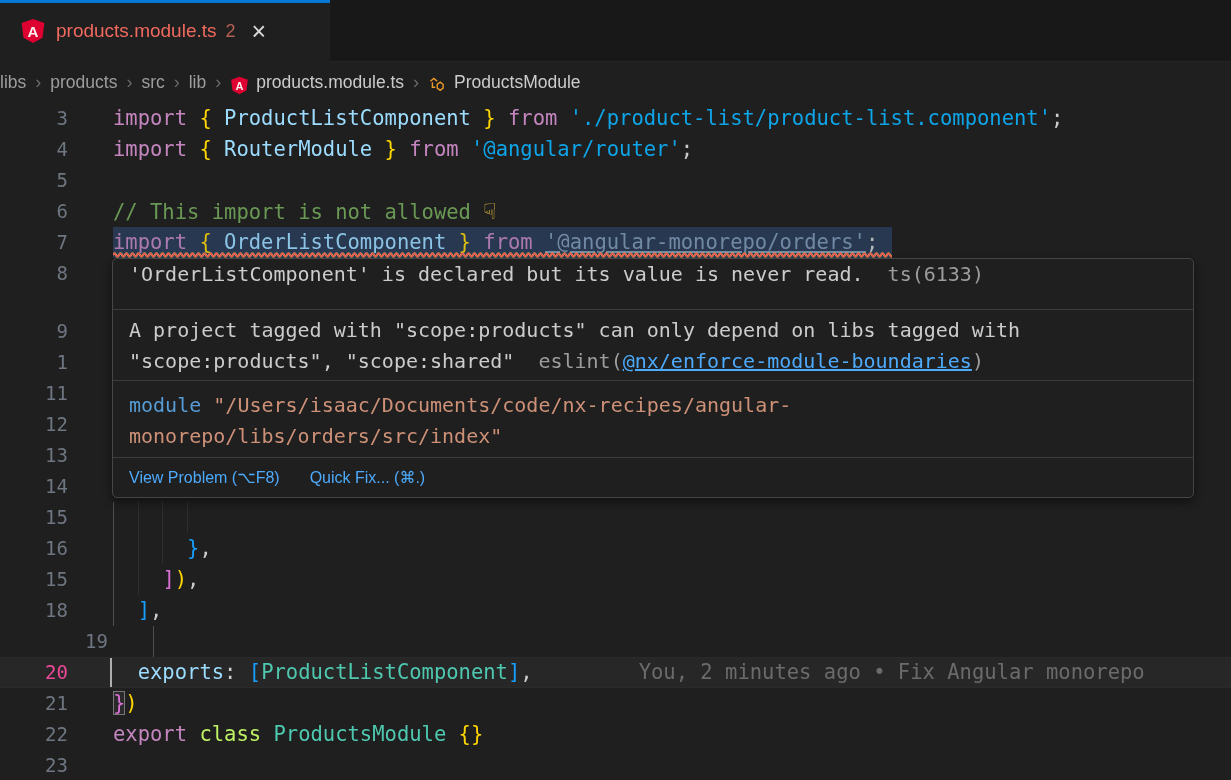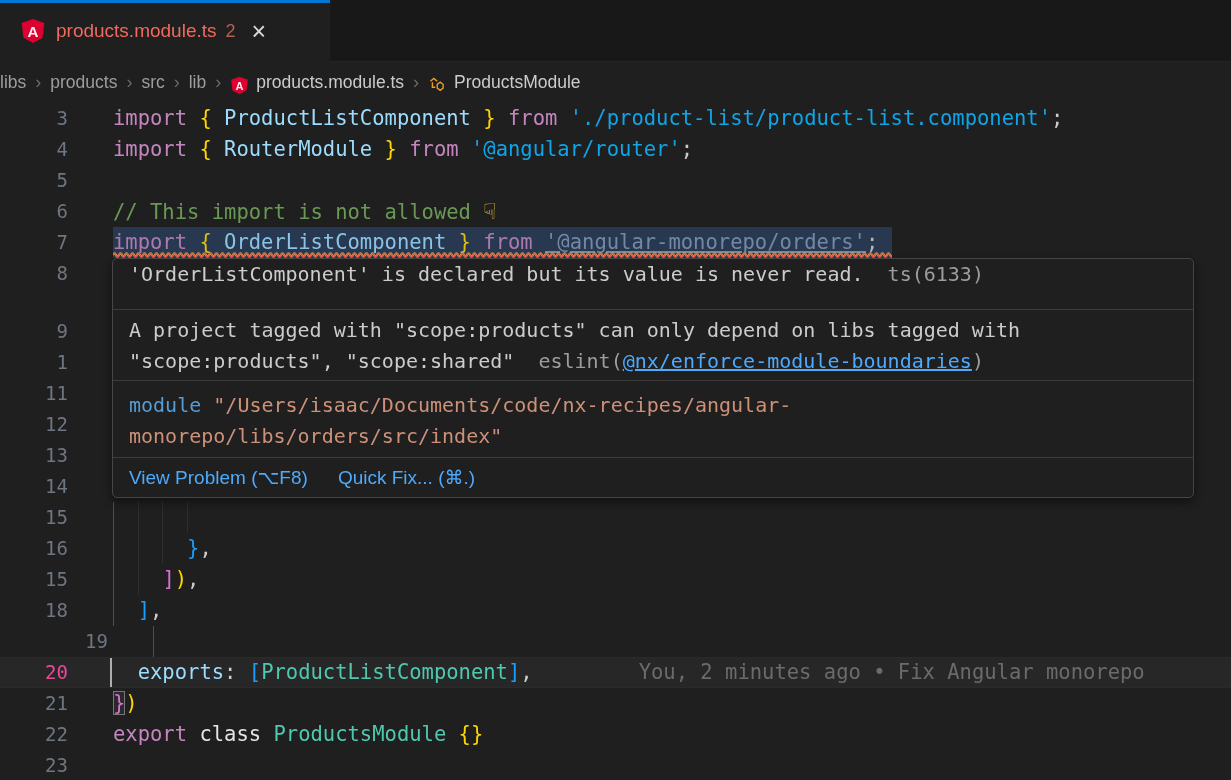--- a/index.html
+++ b/index.html
@@ -38,40 +38,40 @@
   .guide.active { background:#4e4e4e; }
   .hl7 { position:absolute; left:113px; top:0; width:779px; height:31px; background:#283850; z-index:0; }
   .cur-line { position:absolute; left:0; width:100%; height:31px;
               background:rgba(255,255,255,0.04); border-top:1px solid #2a2a2a;
               border-bottom:1px solid #2a2a2a; z-index:0; }
   .cursor { position:absolute; left:110px; top:1px; width:2px; height:29px; background:#aeafad; z-index:3; }
   .squiggle { position:absolute; left:113px; top:25px; z-index:4; }
   .dim { opacity:.85; }
   .blame { color:#6b6b6b; margin-left:106px; }
 
-  .tok-kw{color:#C586C0} .tok-kw2{color:#e5e5e5} .tok-var{color:#9CDCFE}
+  .tok-kw{color:#C586C0} .tok-kw2{color:#bef264} .tok-var{color:#9CDCFE}
   .tok-type{color:#4EC9B0} .tok-str{color:#0ea5e9}
   .tok-strdim{color:#7f98b3; text-decoration:underline;}
   .tok-pun{color:#cccccc} .tok-cmt{color:#6A9955}
   .tok-b1{color:#FFD700} .tok-b2{color:#DA70D6} .tok-b3{color:#179FFF}
   .tok-emoji{color:#e2b93d; font-size:22px;}
   .match { outline:1px solid #777; outline-offset:-1px; background:rgba(120,120,120,0.12); }
 
   
   .hover { position:absolute; left:112px; top:258px; width:1082px; height:240px;
            background:#1f1f1f; border:1px solid #454545; border-radius:5px; z-index:10;
            box-shadow:0 4px 10px rgba(0,0,0,0.45);
            font-family:"DejaVu Sans Mono", monospace; font-size:20px; color:#cccccc; }
   .hv-sec { padding:0 16px; }
   .hv-s1 { height:50px; line-height:31px; }
   .hv-s2 { height:71px; border-top:1px solid #3c3c3c; padding-top:5px; line-height:31px; }
   .hv-s3 { height:77px; border-top:1px solid #3c3c3c; padding-top:9px; line-height:31px; }
   .hv-actions { height:40px; border-top:1px solid #3c3c3c; display:flex; align-items:center;
                 gap:30px; padding:0 16px; font-family:"Liberation Sans", sans-serif;
-                font-size:19px; color:#4daafc; }
+                font-size:16px; color:#4daafc; }
   .hv-dim { color:#9d9d9d; }
   .hv-kw { color:#569CD6;text-align:center; }
   .hv-str { color:#CE9178; }
   .hv-link { color:#4daafc; text-decoration:underline; cursor:pointer; }
   .hv-action { cursor:pointer; white-space:nowrap; }
 </style>
 </head>
 <body>
 
 <div class="titlebar">

